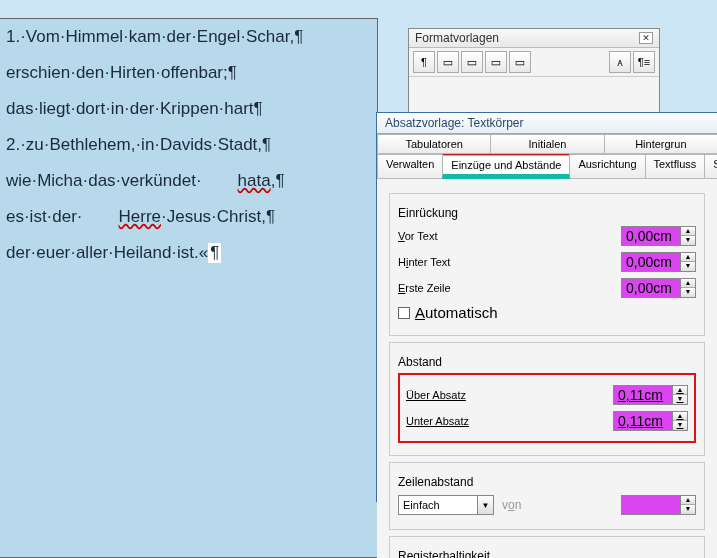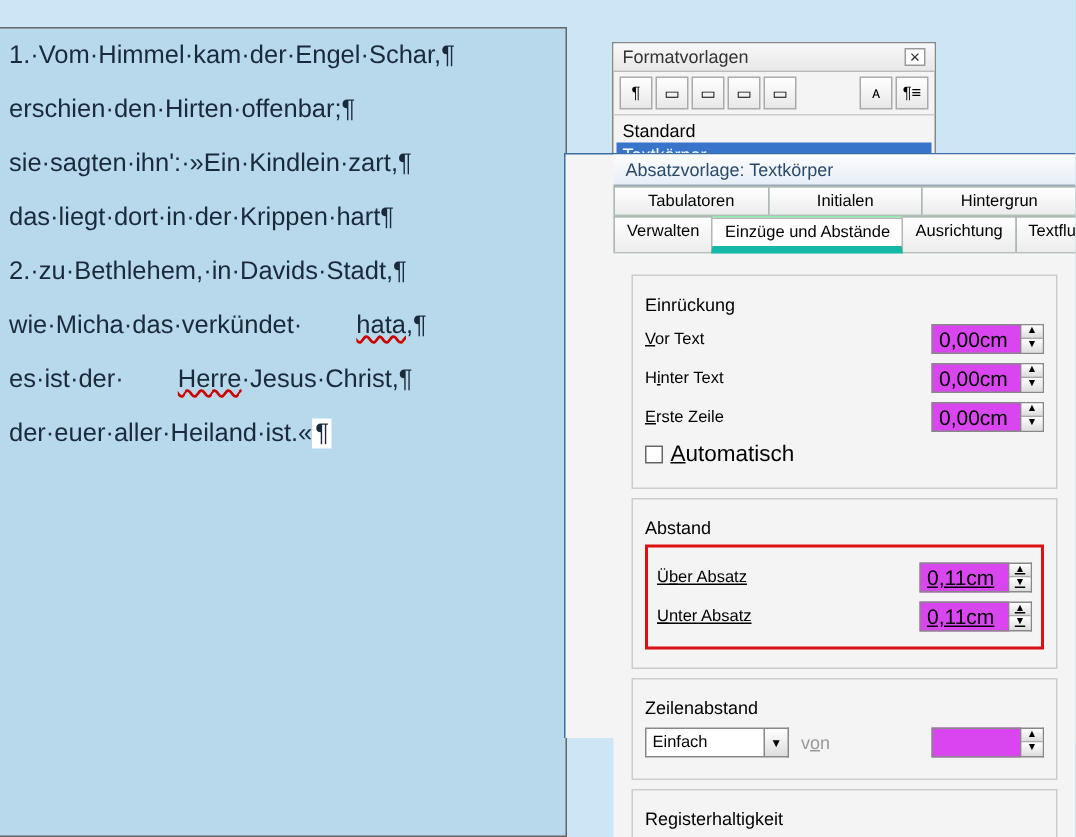--- a/index.html
+++ b/index.html
@@ -29,21 +29,21 @@
   padding: 8px 6px;
   white-space: nowrap;
 }
 .squiggle { text-decoration: underline wavy #c00; text-decoration-skip-ink: none; padding-left: 36px; }
 .plain-bg { background:#fff; display:inline-block; padding:0 2px;}
 
 .styles-panel {
   position: absolute;
   left: 408px;
   top: 28px;
-  width: 216px;
+  width: 252px;
   height: 90px;
   background: #f4f4f4;
   border: 1px solid #888;
 }
 .styles-title {
   background: linear-gradient(#f8f8f8,#e8e8e8);
   border-bottom: 1px solid #bbb;
   padding: 2px 6px;
   font-size: 12px;
   color: #333;
@@ -62,37 +62,36 @@
   width:22px; height:22px; border:1px solid #aaa; background:linear-gradient(#fff,#e8e8e8);
   display:flex;align-items:center;justify-content:center; font-size:11px;
 }
 .styles-list { padding:2px; }
 .styles-list .item { padding:1px 4px; font-size:12px; }
 .styles-list .sel { background:#3874c9; color:#fff; }
 
 .dialog {
   position: absolute;
   left: 376px;
-  top: 102px;
+  top: 112px;
   width: 341px;
   height: 390px;
   background: #f4f4f4;
   border: 1px solid #3a6ea5;
   border-right:none;
   border-bottom:none;
-  padding-left:32px;
 }
 .dlg-title {
   background: linear-gradient(#fdfdfd,#e6eef7);
   color:#2a4a6a;
   padding:3px 8px;
   font-size:12px;
   border-bottom:1px solid #9ab;
 }
-.tab-row { display:flex; background:#86efac; border-bottom:1px solid #bbb; }
+.tab-row { display:flex; background:#b91c1c; border-bottom:1px solid #bbb; }
 .tab-row.top .tab { flex:1; }
 .tab { font-size:11px; padding:3px 8px; border:1px solid #b5b5b5; border-bottom:none;
   background:linear-gradient(#fff,#ececec); margin-right:-1px; text-align:center; white-space:nowrap;}
 .tab.active { background:#fff; position:relative; top:1px; border-bottom:5px solid #14b8a6;}
 
 .dlg-body { padding:8px 12px; background:#f4f4f4; }
 .group-frame { position:relative; margin-top:6px; }
 .fieldset { border:1px solid #ccc; padding:12px 8px 8px; position:relative;}
 
 .row { display:flex; align-items:center; margin:6px 0; gap:8px; }
@@ -110,21 +109,20 @@
 .combo input { width:80px; height:20px; font-size:11px; padding:1px 4px; border:1px solid #888; background:#fff;}
 .combo .drop { width:16px; border:1px solid #888; border-left:none; background:linear-gradient(#fff,#ddd); display:flex;align-items:center;justify-content:center;font-size:8px;}
 .disabled { color:#999; }
 </style>
 </head>
 <body>
 
 <div class="doc-area">
   <div class="line">1.·Vom·Himmel·kam·der·Engel·Schar,¶</div>
   <div class="line">erschien·den·Hirten·offenbar;¶</div>
-  <div class="line">sie·sagten·ihn':·»Ein·Kindlein·zart,¶</div>
   <div class="line">das·liegt·dort·in·der·Krippen·hart¶</div>
   <div class="line">2.·zu·Bethlehem,·in·Davids·Stadt,¶</div>
   <div class="line">
     <span>wie·Micha·das·verkündet·</span><span class="squiggle">hata</span><span>,¶</span>
   </div>
   <div class="line">
     <span>es·ist·der·</span><span class="squiggle">Herre</span><span>·Jesus·Christ,¶</span>
   </div>
   <div class="line" style="background:transparent;">
     <span style="background:#b8d8ec;">der·euer·aller·Heiland·ist.«</span><span class="plain-bg">¶</span>
@@ -138,24 +136,20 @@
   </div>
   <div class="styles-toolbar">
     <div class="tbtn">¶</div>
     <div class="tbtn">▭</div>
     <div class="tbtn">▭</div>
     <div class="tbtn">▭</div>
     <div class="tbtn">▭</div>
     <div style="flex:1"></div>
     <div class="tbtn">ᴀ</div>
     <div class="tbtn">¶≡</div>
-  </div>
-  <div class="styles-list">
-    <div class="item">Standard</div>
-    <div class="item sel">Textkörper</div>
   </div>
 </div>
 
 <div class="dialog">
   <div class="dlg-title">Absatzvorlage: Textkörper</div>
   <div class="tab-row top">
     <div class="tab">Tabulatoren</div>
     <div class="tab">Initialen</div>
     <div class="tab">Hintergrun</div>
   </div>

